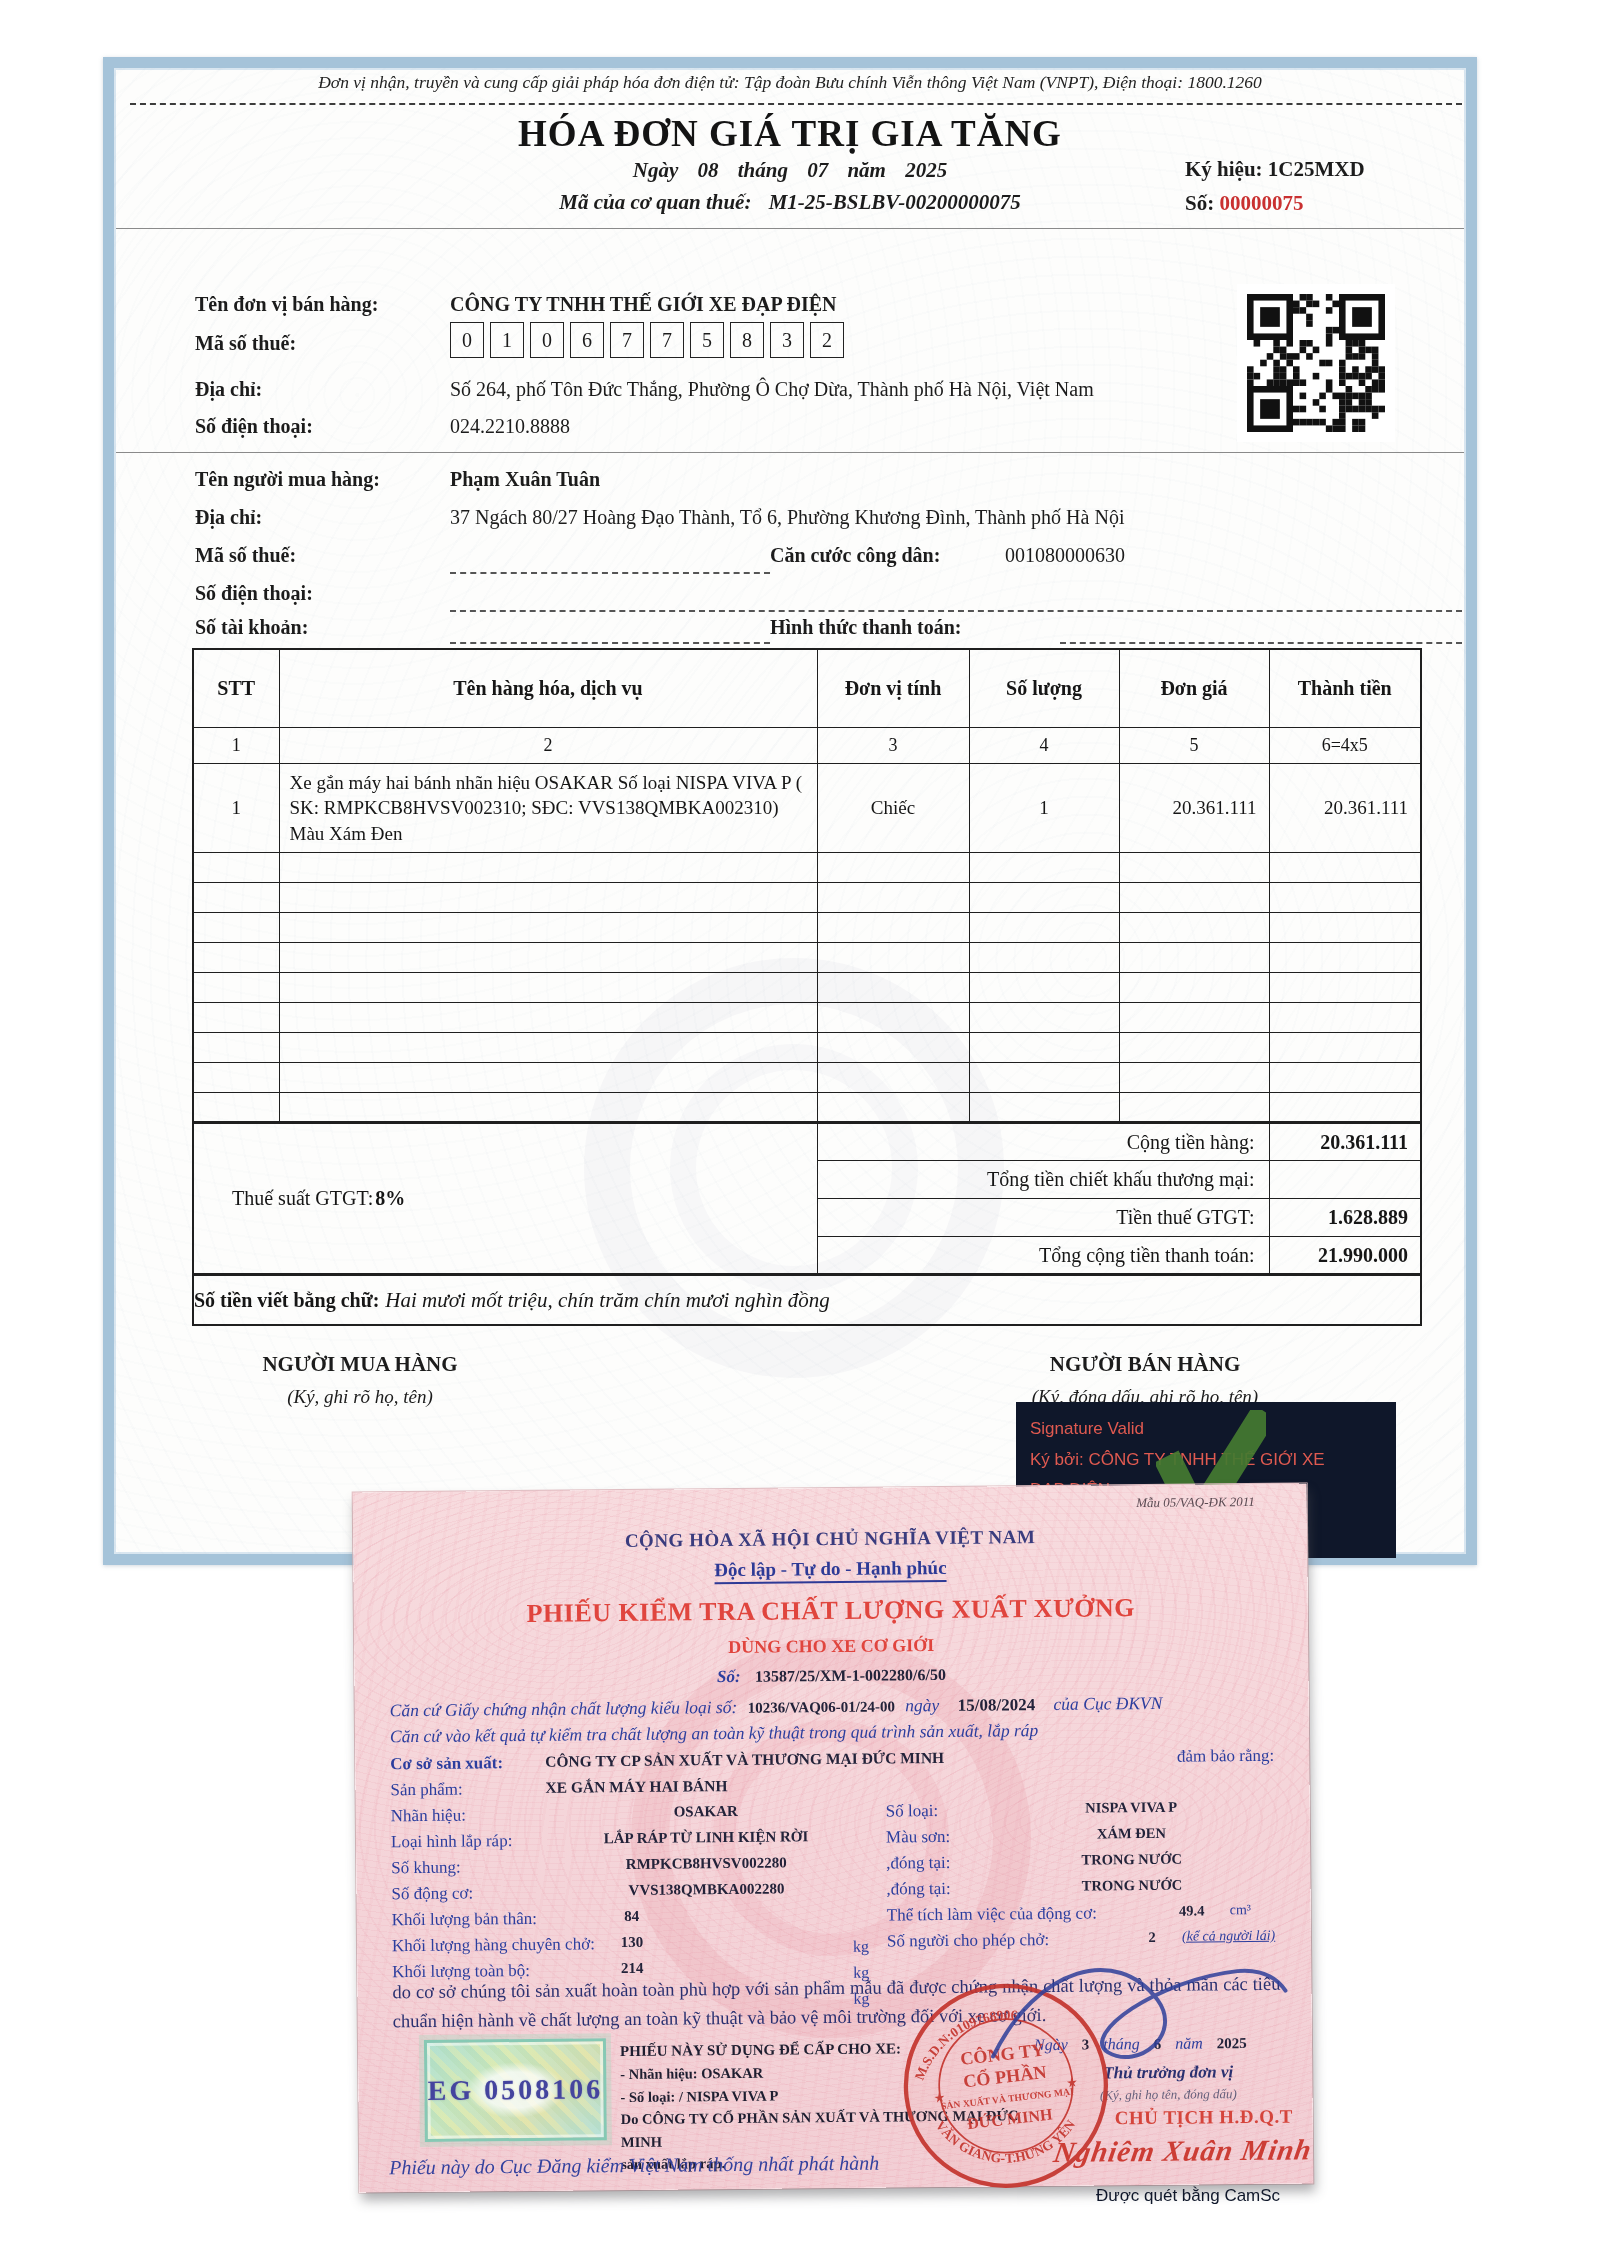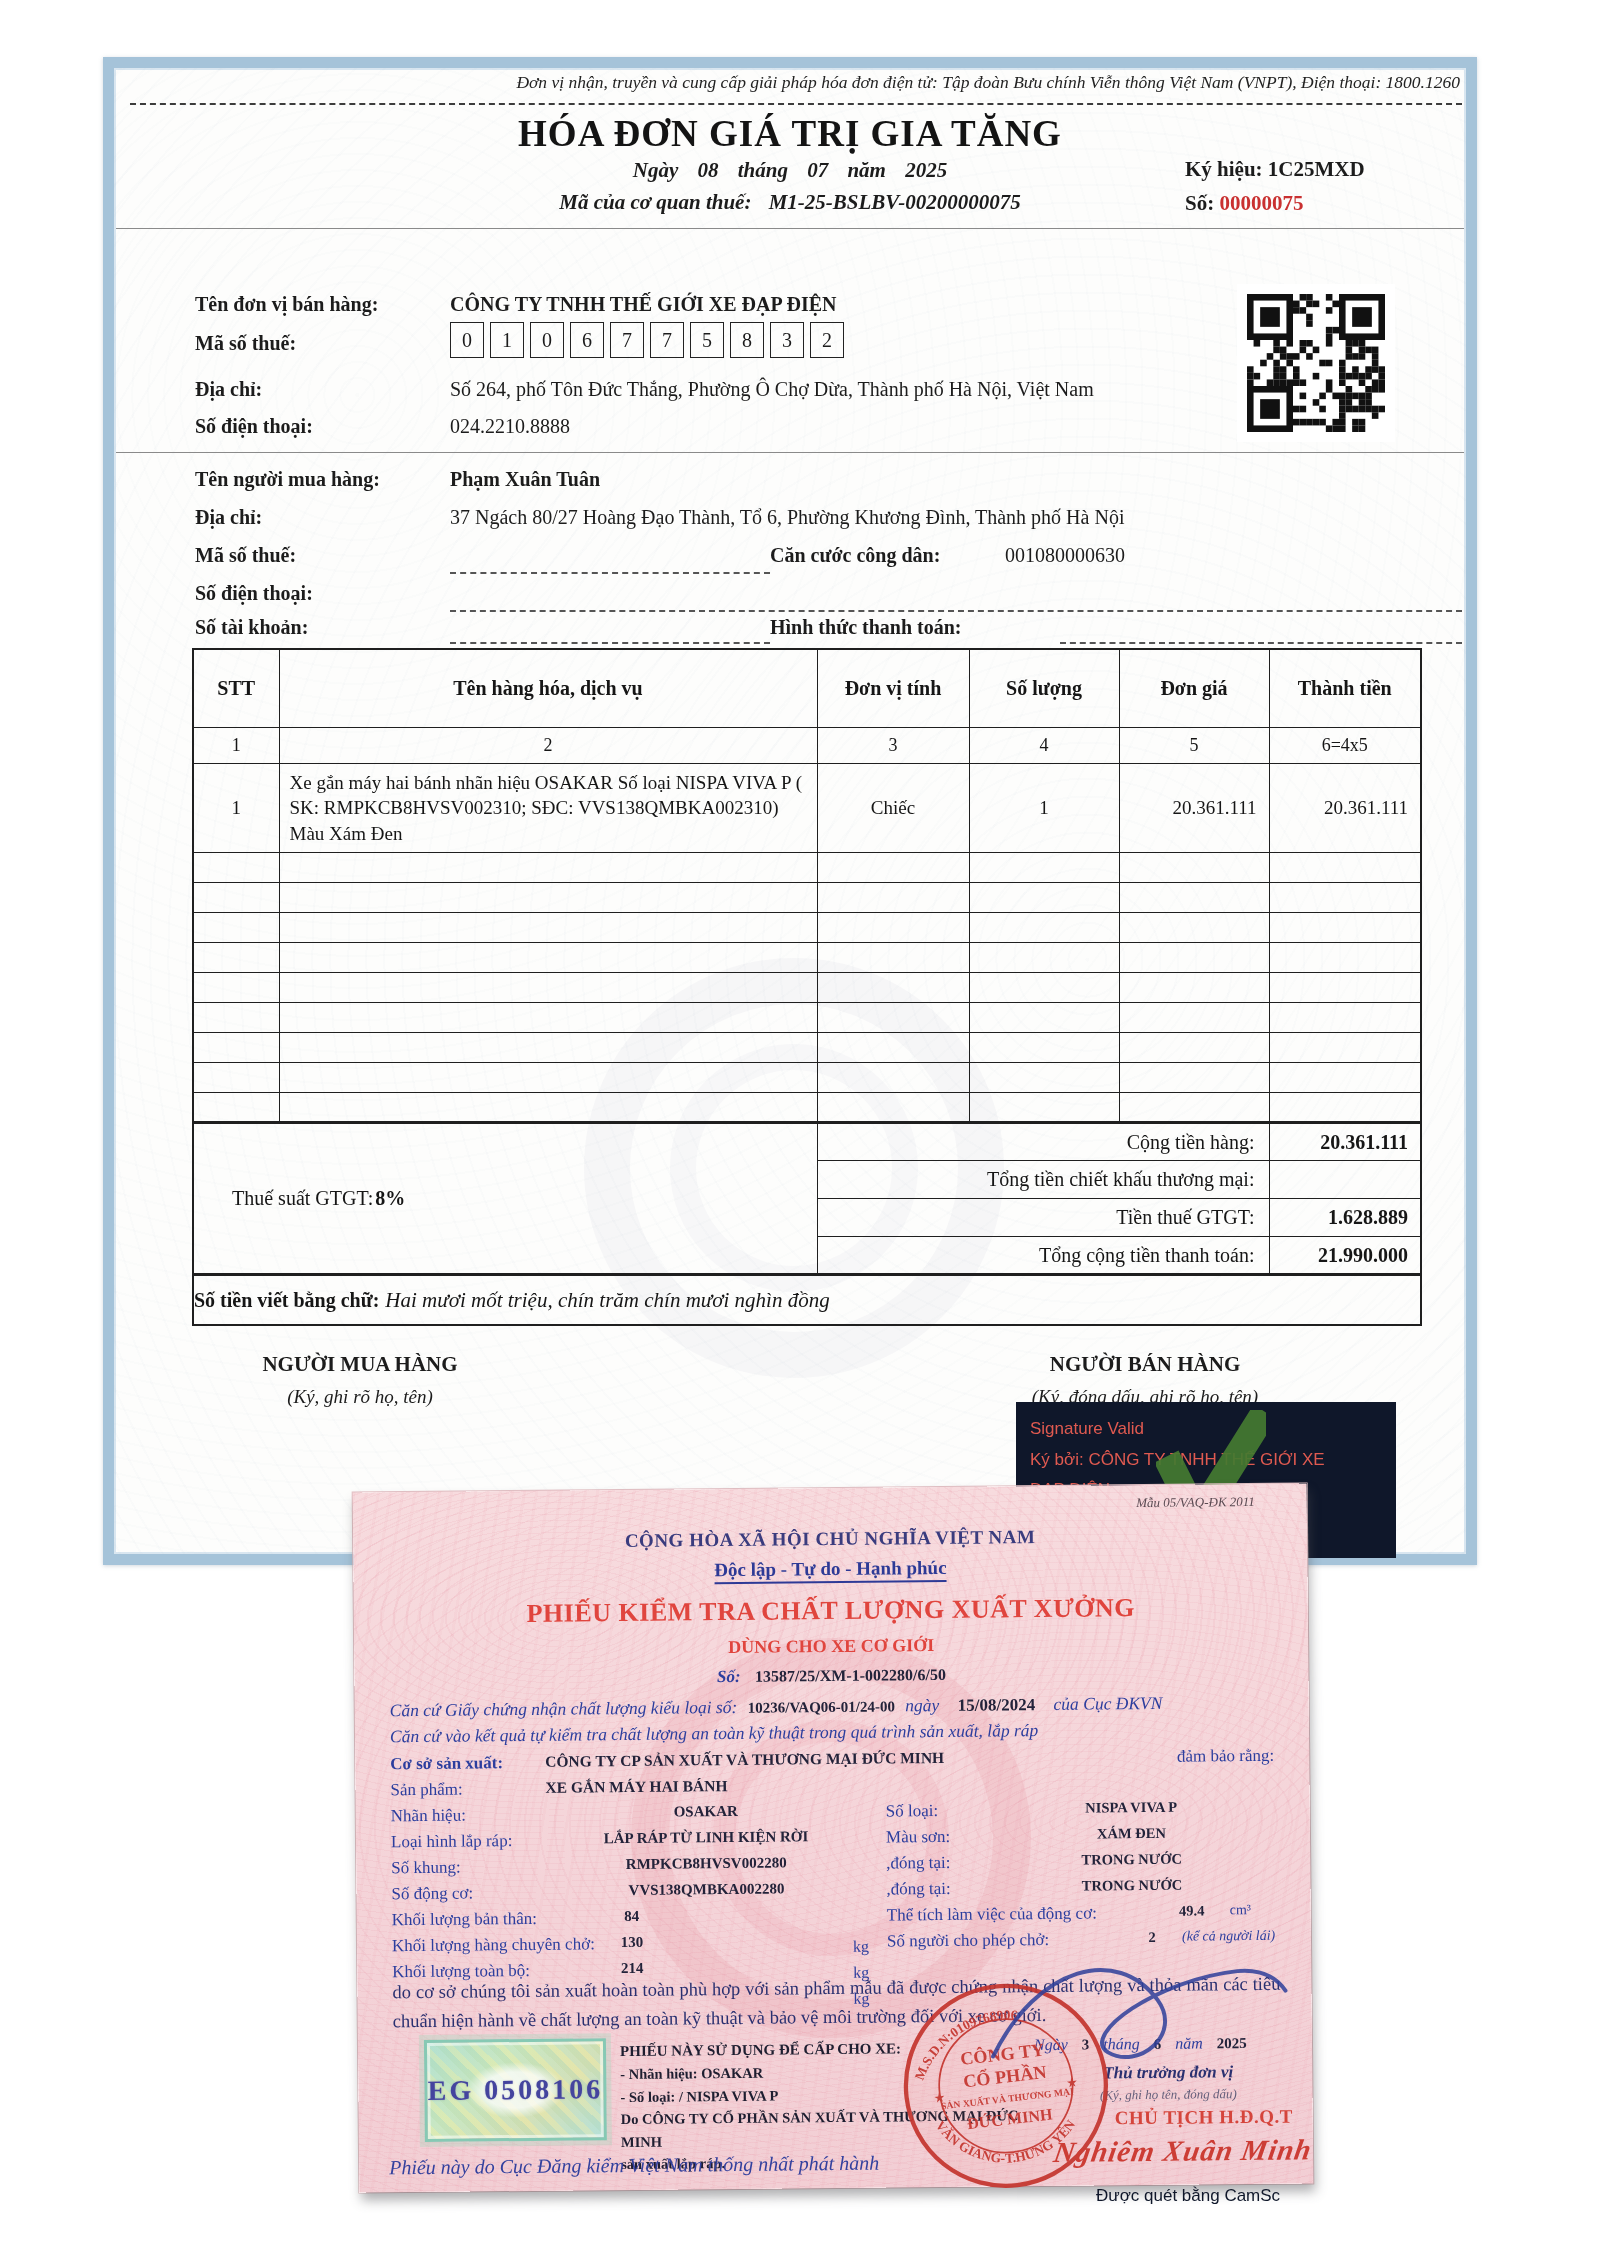--- a/index.html
+++ b/index.html
@@ -18,21 +18,21 @@
       repeating-radial-gradient(circle at 72% 60%, rgba(150,165,185,.05) 0 2px, transparent 2px 18px);
   }
   .inv-watermark { position:absolute; left:470px; top:890px; width:420px; height:420px; border-radius:50%;
     border:46px solid rgba(150,160,190,.07); pointer-events:none; }
   .inv-watermark::after { content:""; position:absolute; inset:40px; border-radius:50%;
     border:26px solid rgba(150,160,190,.06); }
 
   .abs { position:absolute; }
 
   
-  .provider { left:120px; top:72px; width:1340px; text-align:right; font-style:italic;
+  .provider { left:120px; top:72px; width:1340px; text-align:center; font-style:italic;
     font-size:17.5px; color:#222; }
   .head-dash { left:130px; top:103px; width:1332px; border-top:2.5px dashed #3c3c3c; height:0; }
   .inv-title { left:220px; top:112px; width:1140px; text-align:center;
     font-size:37px; font-weight:bold; letter-spacing:1px; color:#141414; }
   .inv-date { left:220px; top:158px; width:1140px; text-align:center;
     font-size:21px; font-weight:bold; font-style:italic; word-spacing:14px; }
   .inv-taxline { left:220px; top:190px; width:1140px; text-align:center;
     font-size:21px; font-weight:bold; font-style:italic; }
   .inv-taxline .val { margin-left:12px; }
   .kyhieu { left:1185px; top:152px; font-size:21px; font-weight:bold; line-height:34px; }
@@ -579,21 +579,21 @@
     <span class="mid">Thể tích làm việc của động cơ:</span>
     <span class="v2" style="left:770px; width:60px;">49.4</span>
     <span class="u2">cm³</span>
   </div>
   <div class="c-row" style="top:444px;">
     <span class="lab">Khối lượng hàng chuyên chở:</span>
     <span class="v1" style="width:180px; left:150px;">130</span>
     <span class="unit">kg</span>
     <span class="mid">Số người cho phép chở:</span>
     <span class="v2" style="left:740px; width:40px;">2</span>
-    <span class="u2" style="left:790px; font-style:italic;">(kể cả người lái)</span>
+    <span class="u2" style="left:790px; font-style:italic;text-decoration:underline;">(kể cả người lái)</span>
   </div>
   <div class="c-row" style="top:470px;">
     <span class="lab">Khối lượng toàn bộ:</span>
     <span class="v1" style="width:180px; left:150px;">214</span>
     <span class="unit">kg</span>
   </div>
 
   <div class="c-abs c-decl">do cơ sở chúng tôi sản xuất hoàn toàn phù hợp với sản phẩm mẫu đã được chứng nhận chất lượng và thỏa mãn các tiêu chuẩn hiện hành về chất lượng an toàn kỹ thuật và bảo vệ môi trường đối với xe cơ giới.</div>
 
   <div class="c-abs c-date">

